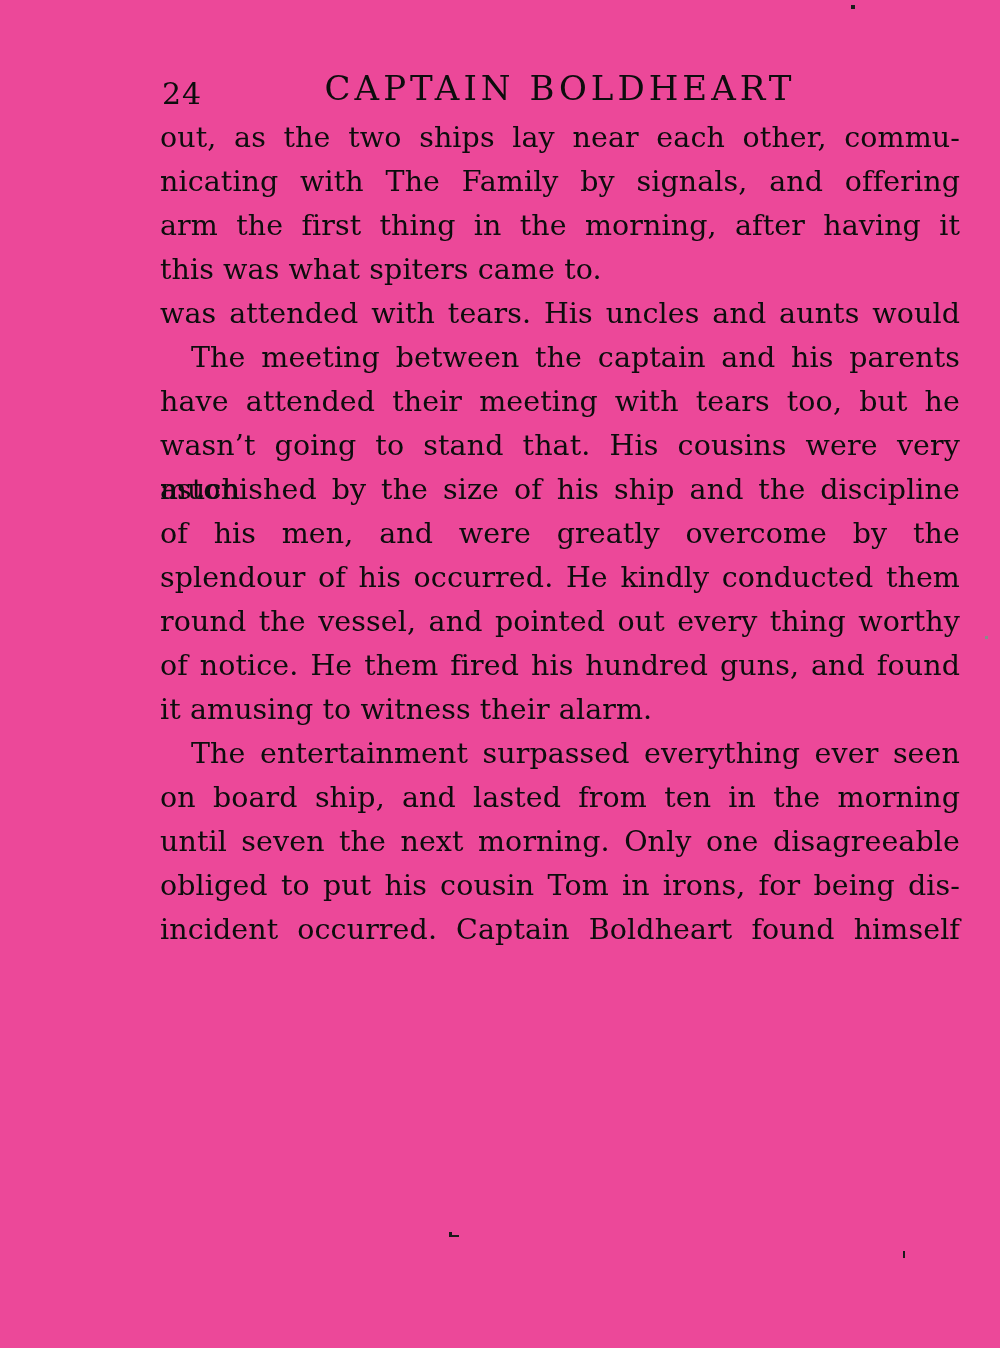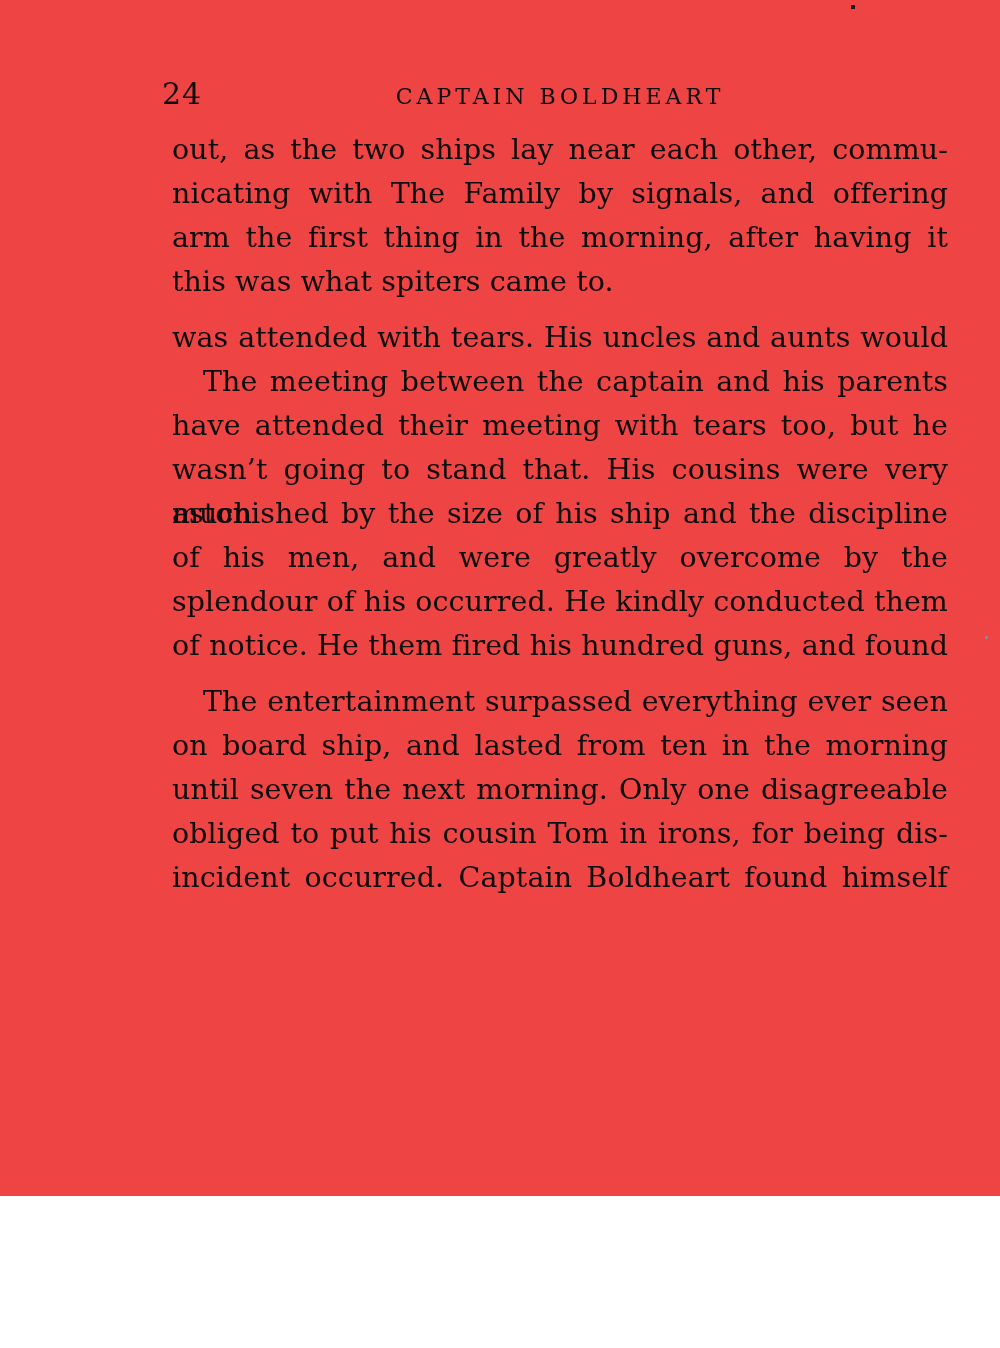--- a/index.html
+++ b/index.html
@@ -3,22 +3,22 @@
 <meta charset="utf-8">
 <style>
   html, body {
     margin: 0;
     padding: 0;
     background: #ffffff;
   }
   .page {
     position: relative;
     width: 1000px;
-    height: 1196px;
-    background: #ef4444;
+    height: 1348px;
+    background: #ec4899;
     overflow: hidden;
     color: #0d0d0d;
     font-family: "DejaVu Serif", "Liberation Serif", serif;
     text-decoration: underline;
   }
   .page-header {
     position: absolute;
     top: 68px;
     left: 160px;
     width: 800px;
@@ -27,37 +27,37 @@
   .page-number {
     position: absolute;
     left: 2px;
     top: 8px;
     font-size: 30px;
     letter-spacing: 1px;
   }
   .running-title {
     position: absolute;
     left: 0;
-    top: 16px;
+    top: 0;
     width: 100%;
     text-align: center;
-    font-size: 22px;
+    font-size: 34px;
     letter-spacing: 4px;
     white-space: nowrap;
   }
   .text-block {
     position: absolute;
     top: 116px;
     left: 160px;
     width: 800px;
     font-size: 28.5px;
     line-height: 44px;
     letter-spacing: 0.1px;
   }
-  .paragraph { margin: 12px; }
+  .paragraph { margin: 0; }
   .line {
     text-align: justify;
     text-align-last: justify;
     white-space: normal;
     height: 44px;
     overflow: visible;
   }
   .line.flush-left {
     text-align-last: left;
   }
@@ -94,21 +94,23 @@
         <div class="line flush-left">this was what spiters came to.</div>
       </div>
       <div class="paragraph">
         <div class="line">was attended with tears. His uncles and aunts would</div>
         <div class="line indent">The meeting between the captain and his parents</div>
         <div class="line">have attended their meeting with tears too, but he</div>
         <div class="line">wasn’t going to stand that. His cousins were very much</div>
         <div class="line">astonished by the size of his ship and the discipline</div>
         <div class="line">of his men, and were greatly overcome by the</div>
         <div class="line">splendour of his occurred. He kindly conducted them</div>
+        <div class="line">round the vessel, and pointed out every thing worthy</div>
         <div class="line">of notice. He them fired his hundred guns, and found</div>
+        <div class="line flush-left">it amusing to witness their alarm.</div>
       </div>
       <div class="paragraph">
         <div class="line indent">The entertainment surpassed everything ever seen</div>
         <div class="line">on board ship, and lasted from ten in the morning</div>
         <div class="line">until seven the next morning. Only one disagreeable</div>
         <div class="line">obliged to put his cousin Tom in irons, for being dis-</div>
         <div class="line">incident occurred. Captain Boldheart found himself</div>
       </div>
     </div>
 

